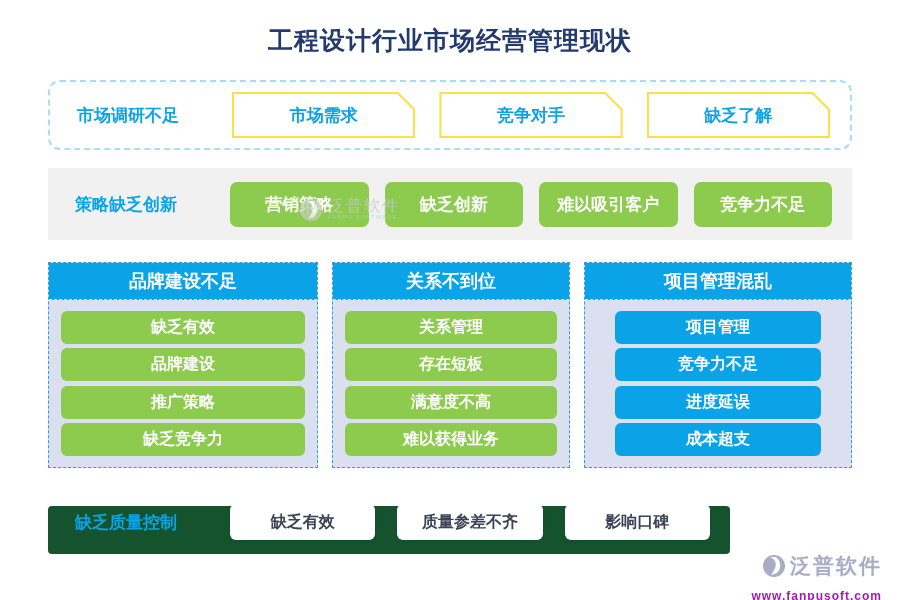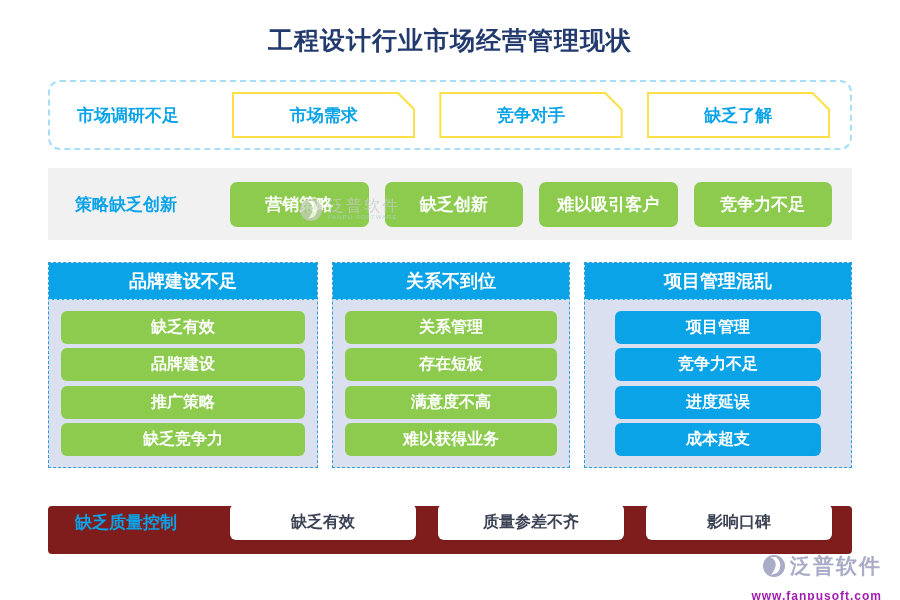--- a/index.html
+++ b/index.html
@@ -49,22 +49,22 @@
     font-size:18px; font-weight:bold; color:#fff; }
   .col-items { flex:1; display:flex; flex-direction:column; justify-content:space-evenly;
     padding:6px 12px; }
   .item { height:33px; border-radius:6px; display:flex; align-items:center; justify-content:center;
     font-size:16px; font-weight:bold; color:#fff; }
   .col .item { background:#8CCB4E; }
   .col3 .col-items { padding:6px 30px; }
   .col3 .item { background:#0AA3E8; }
 
   
-  .band4 { position:absolute; left:48px; top:506px; width:804px; height:48px;
-    background:#7f1d1d; border-radius:4px; display:flex; align-items:center;
+  .band4 { position:absolute; left:48px; top:506px; width:682px; height:48px;
+    background:#14532d; border-radius:4px; display:flex; align-items:center;
     padding:0 20px 16px 27px; }
   .chip-row { flex:1; display:flex; gap:22px; }
   .chip { flex:1; height:36px; background:#fff; border-radius:6px;
     box-shadow:0 1px 2px rgba(0,0,0,.08); display:flex; align-items:center; justify-content:center;
     font-size:16px; font-weight:bold; color:#3B4254; }
 
   
   .footer-brand { position:absolute; right:18px; top:552px; text-align:right; }
   .brand-line { display:flex; align-items:center; gap:4px; justify-content:flex-end; }
   .brand-logo { width:24px; height:24px; }

